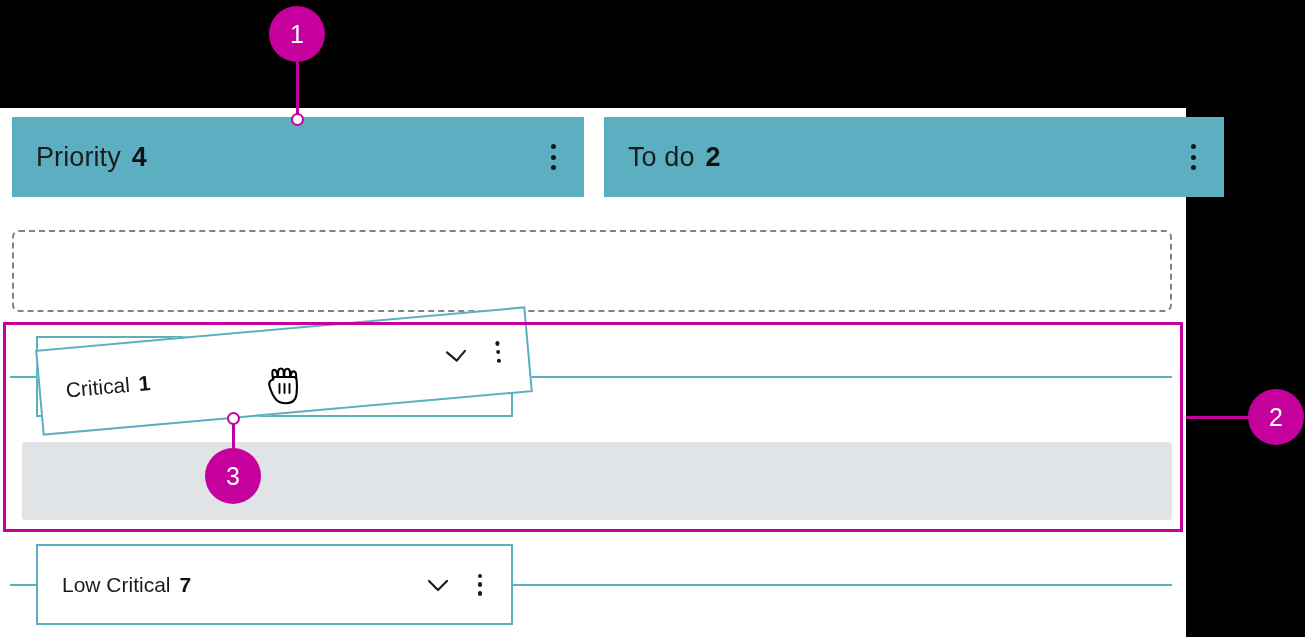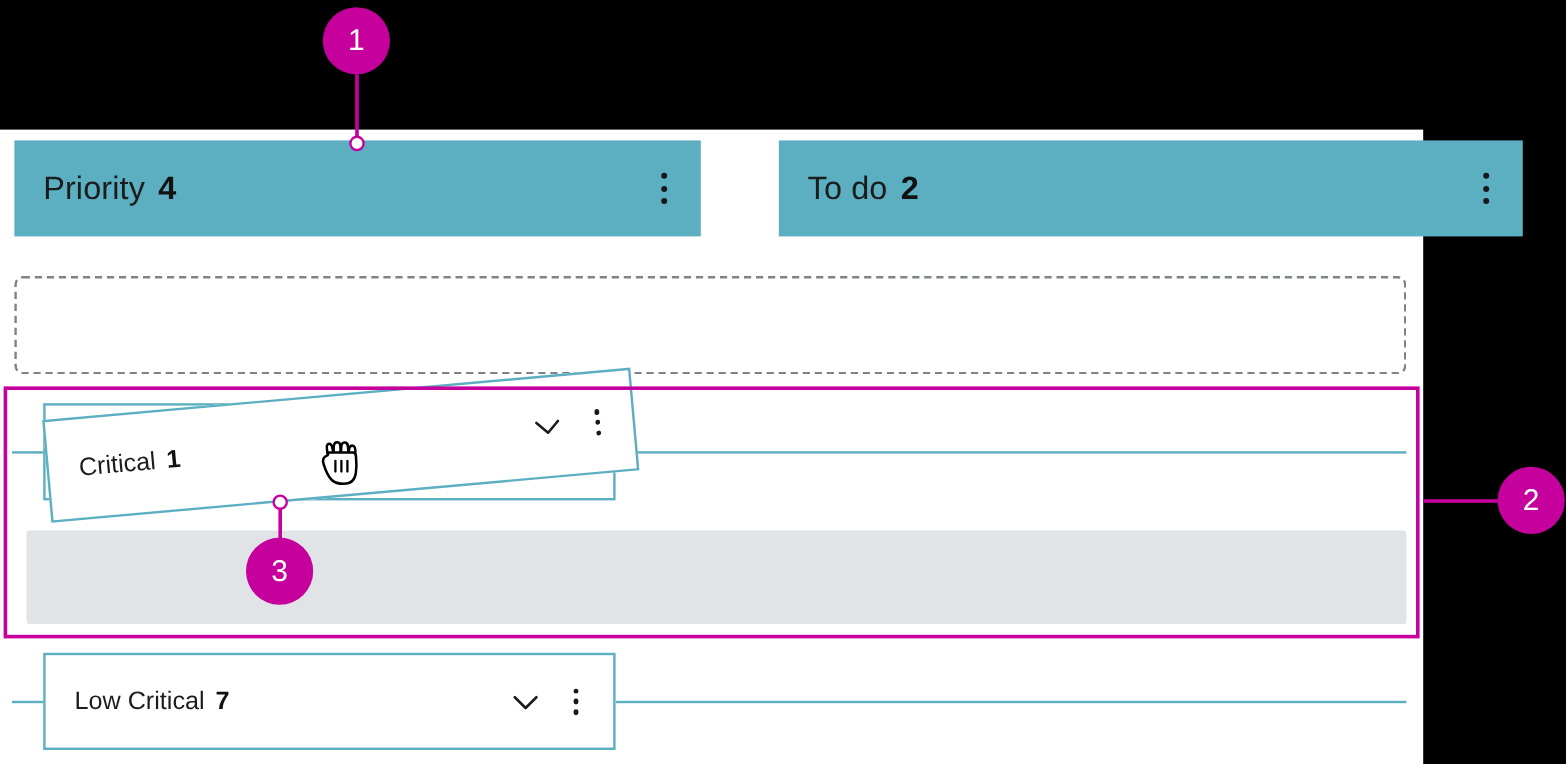--- a/index.html
+++ b/index.html
@@ -38,21 +38,21 @@
   }
   .col-header .count{
     font-size:27px;
     color:#111111;
     font-weight:700;
     margin-left:11px;
   }
   .col-header .spacer{flex:1;}
 
   #header-backlog{ left:12px; top:9px; width:572px; }
-  #header-todo   { left:604px; top:9px; width:620px;margin-left:45px; }
+  #header-todo   { left:604px; top:9px; width:620px; }
 
   
   .kebab{
     width:22px;height:26px;
     display:flex;flex-direction:column;
     align-items:center;justify-content:space-between;
     cursor:pointer;
   }
   .kebab i{
     display:block;width:5px;height:5px;border-radius:50%;

